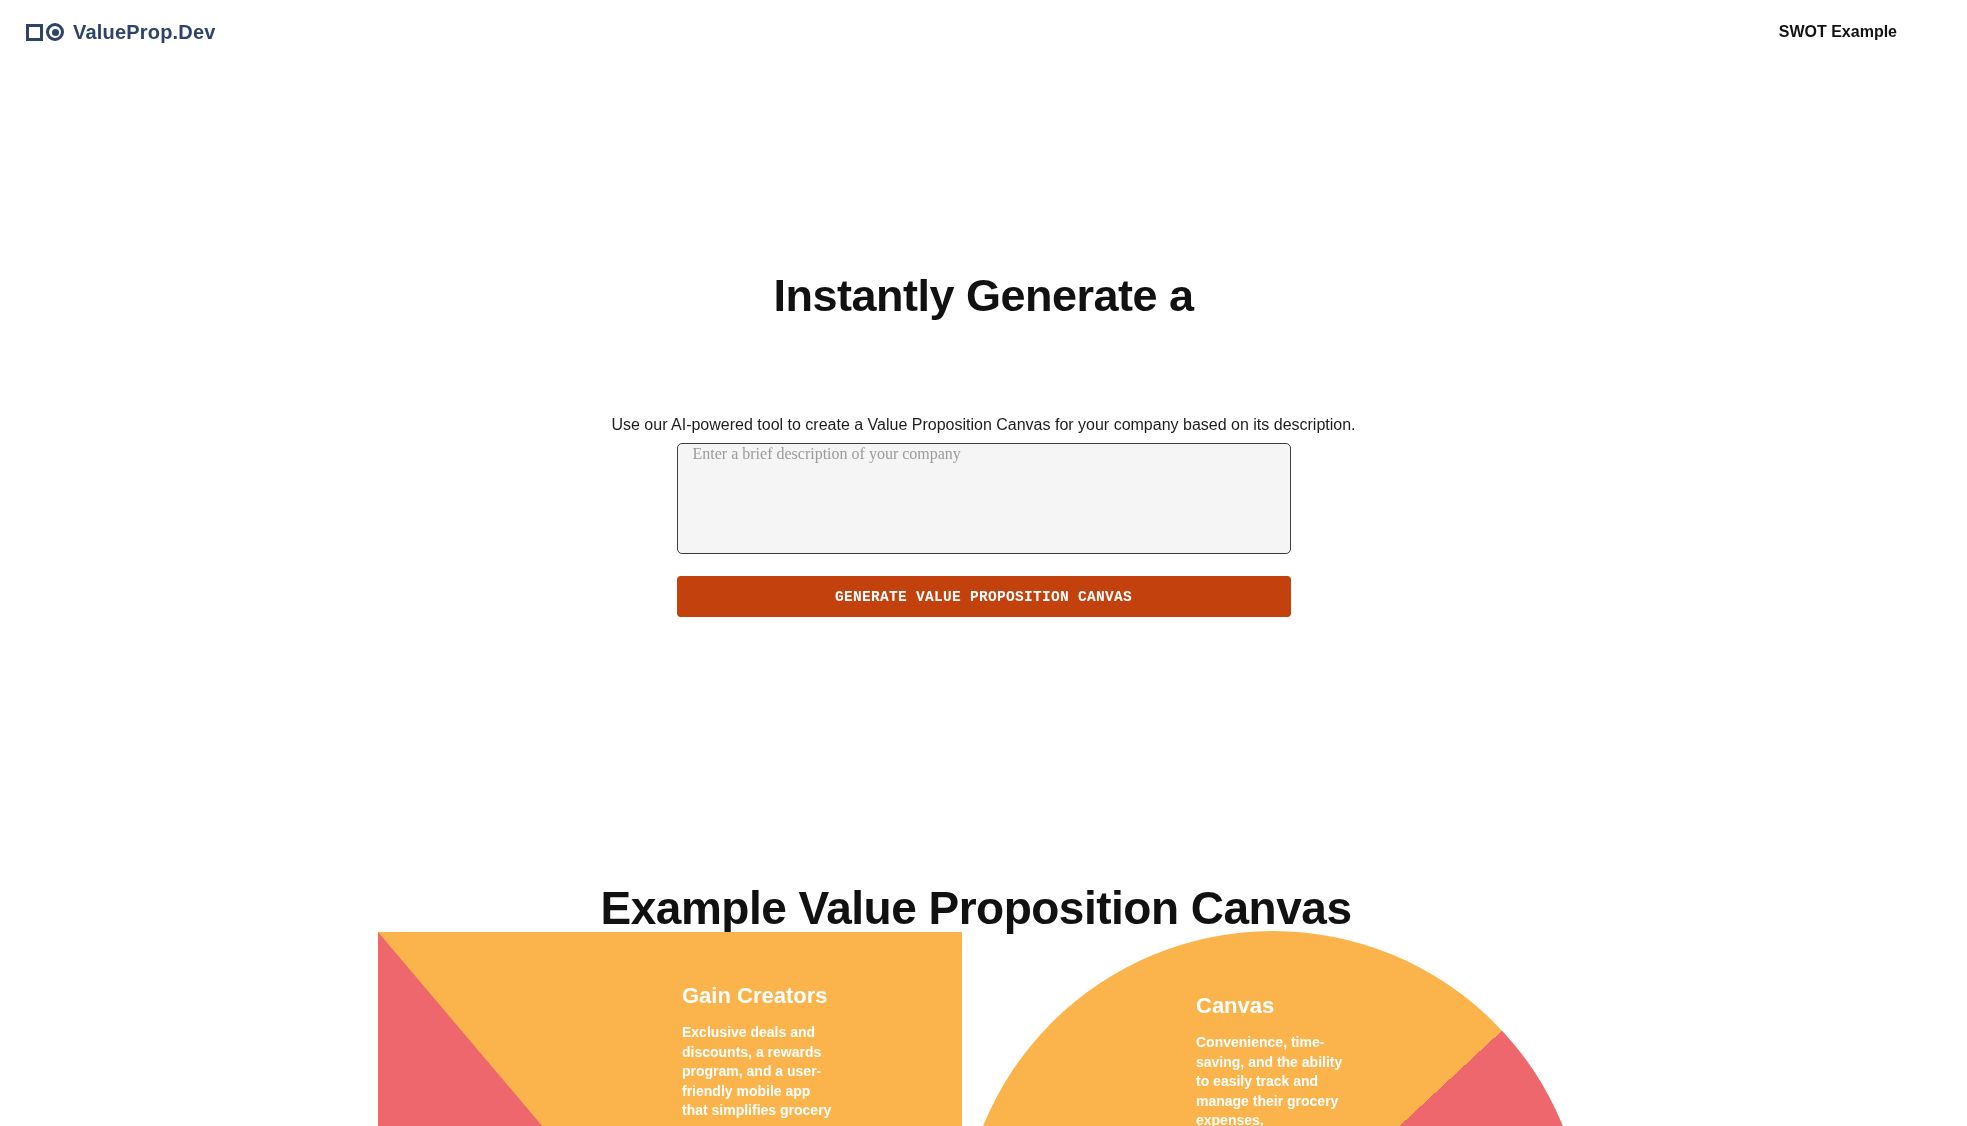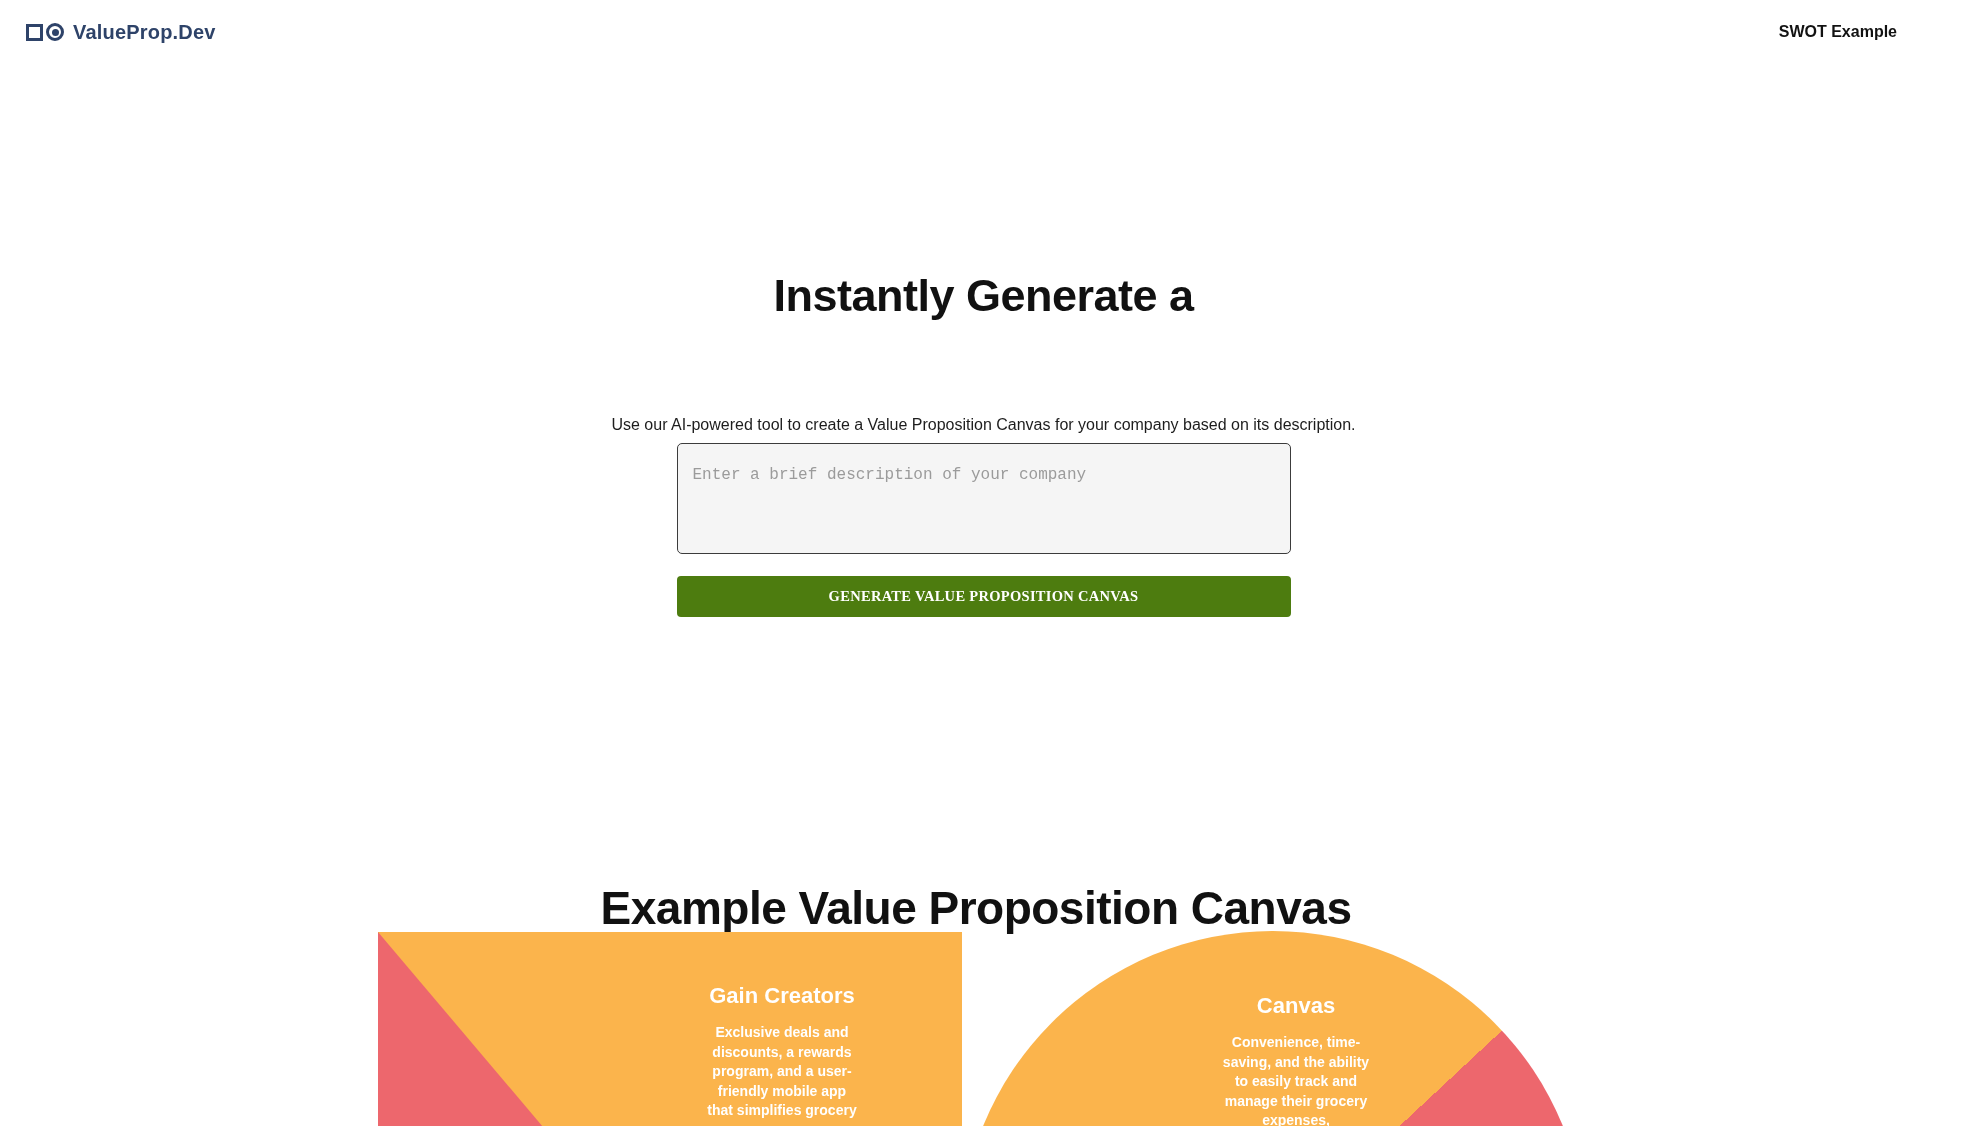--- a/index.html
+++ b/index.html
@@ -84,37 +84,37 @@
     transform: translateX(-50%);
     width: 614px;
   }
   .company-textarea {
     width: 100%;
     height: 111px;
     box-sizing: border-box;
     background: #F5F5F5;
     border: 1px solid #3c3c3c;
     border-radius: 5px;
-    padding: 22px 15px;
-    font-family: Liberation Mono, monospace;
+    padding: 1px 15px;
+    font-family: Liberation Serif, serif;
     font-size: 16px;
     color: #333;
     resize: none;
     outline: none;
   }
   .company-textarea::placeholder { color: #9B9B9B; }
   .generate-btn {
     margin-top: 18px;
     width: 100%;
     height: 41px;
-    background: #4d7c0f;
+    background: #c2410c;
     color: #ffffff;
     border: none;
     border-radius: 4px;
-    font-family: Liberation Serif, serif;
+    font-family: Liberation Mono, monospace;
     font-size: 14.5px;
     font-weight: 600;
     letter-spacing: 0.3px;
     cursor: pointer;
   }
 
   
   .example-heading {
     position: absolute;
     top: 843px; left: 0; right: 15px;
@@ -137,21 +137,21 @@
     background: #ED676D;
     clip-path: polygon(0 0, 50% 50%, 0 100%);
   }
   .vpc-circle {
     position: absolute;
     left: 960px; top: 931px;
     width: 626px; height: 626px;
     border-radius: 50%;
     background: conic-gradient(#FBB44C 0deg 47deg, #ED676D 47deg 180deg, #FBB44C 180deg 360deg);
   }
-  .seg-text { position: absolute; color: #ffffff; text-align: center; }
+  .seg-text { position: absolute; color: #ffffff; }
   .square-text { left: 304px; top: 51px; width: 200px; }
   .circle-text { left: 236px; top: 62px; width: 200px; }
   .seg-title {
     font-size: 22px;
     font-weight: 700;
     margin: 0 0 14px 0;
   }
   .seg-body {
     font-size: 14px;
     font-weight: 700;

